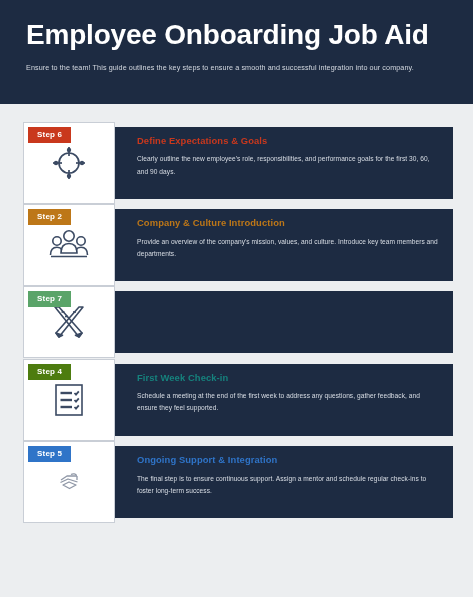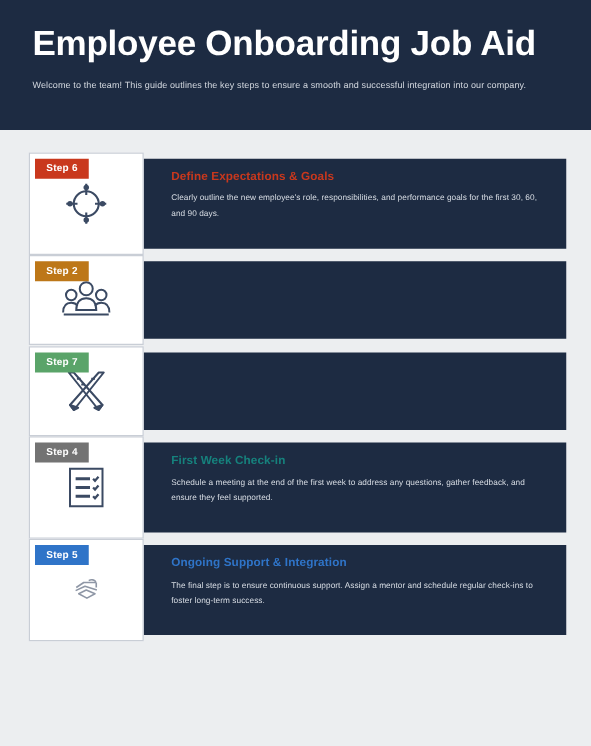--- a/index.html
+++ b/index.html
@@ -123,21 +123,21 @@
     letter-spacing: 0.05px;
   }
 </style>
 </head>
 <body>
 
 <div class="page">
 
   <div class="header">
     <h1 class="header-title">Employee Onboarding Job Aid</h1>
-    <p class="header-subtitle">Welcome to the team! This guide outlines the key steps to ensure a smooth and successful integration into our company.</p>
+    <p class="header-subtitle">Ensure to the team! This guide outlines the key steps to ensure a smooth and successful integration into our company.</p>
   </div>
 
   <div class="steps">
 
     <div class="step">
       <div class="step-badge" style="background:#c9381d">Step 6</div>
       <div class="step-body">
         <div class="step-icon-box">
           <span>
             <svg width="40" height="40" viewBox="0 0 40 40" fill="none" stroke="#3b4a63" stroke-width="1.7">
@@ -169,20 +169,24 @@
               <circle cx="21" cy="9" r="5.2"></circle>
               <path d="M13 26 C13 19.5 16.5 16.5 21 16.5 C25.5 16.5 29 19.5 29 26 Z"></path>
               <circle cx="9" cy="14" r="4.2"></circle>
               <path d="M2.5 28 C2.5 22.5 5.3 20.2 9 20.2 C11.2 20.2 12.9 21 14 22.6"></path>
               <circle cx="33" cy="14" r="4.2"></circle>
               <path d="M39.5 28 C39.5 22.5 36.7 20.2 33 20.2 C30.8 20.2 29.1 21 28 22.6"></path>
               <line x1="3" y1="29.5" x2="39" y2="29.5"></line>
             </svg>
           </span>
         </div>
+        <div class="step-text">
+          <div class="step-title" style="color:#bd7718">Company &amp; Culture Introduction</div>
+          <div class="step-desc">Provide an overview of the company's mission, values, and culture. Introduce key team members and departments.</div>
+        </div>
       </div>
     </div>
 
     <div class="step">
       <div class="step-badge" style="background:#5aa469">Step 7</div>
       <div class="step-body">
         <div class="step-icon-box">
           <span>
             <svg width="42" height="42" viewBox="0 0 42 42" fill="none" stroke="#3b4a63" stroke-width="1.6" stroke-linejoin="round">
               <path d="M7 6 L11 6 L34 32 L31 36 Z"></path>
@@ -192,21 +196,21 @@
               <line x1="13.5" y1="11" x2="16.5" y2="11"></line>
               <line x1="17" y1="15.5" x2="20" y2="15.5"></line>
               <line x1="25" y1="11" x2="28" y2="11"></line>
             </svg>
           </span>
         </div>
       </div>
     </div>
 
     <div class="step">
-      <div class="step-badge" style="background:#737373">Step 4</div>
+      <div class="step-badge" style="background:#4d7c0f">Step 4</div>
       <div class="step-body">
         <div class="step-icon-box">
           <span>
             <svg width="40" height="40" viewBox="0 0 40 40" fill="none" stroke="#3b4a63" stroke-width="1.6">
               <rect x="7" y="5" width="26" height="30"></rect>
               <line x1="11.5" y1="13" x2="23" y2="13" stroke-width="2.4"></line>
               <line x1="11.5" y1="20" x2="23" y2="20" stroke-width="2.4"></line>
               <line x1="11.5" y1="27" x2="23" y2="27" stroke-width="2.4"></line>
               <path d="M25.5 13 L27 14.6 L29.8 11.4" stroke-width="1.8"></path>
               <path d="M25.5 20 L27 21.6 L29.8 18.4" stroke-width="1.8"></path>

